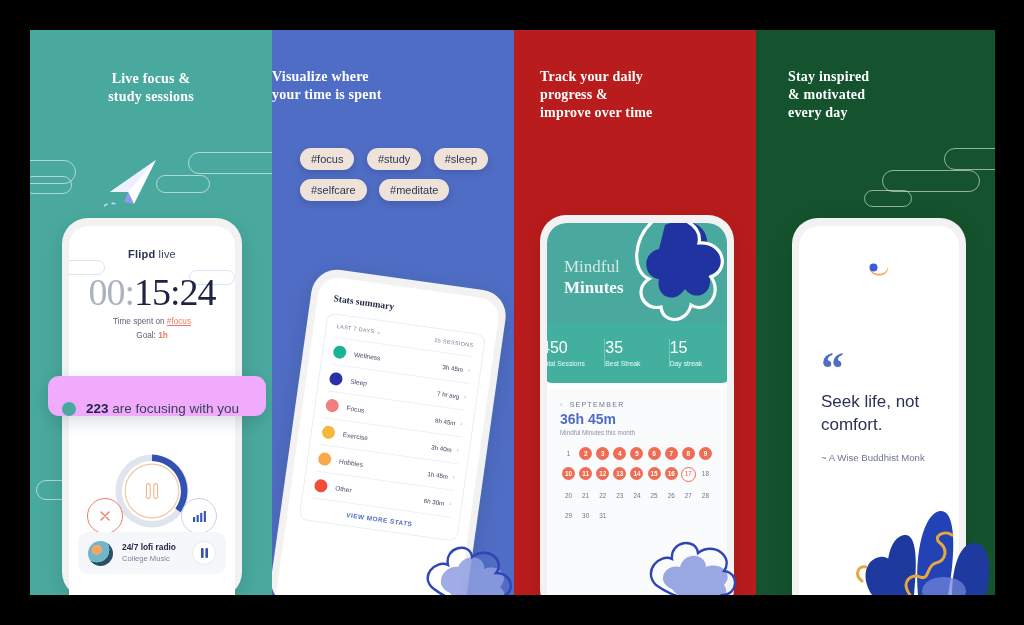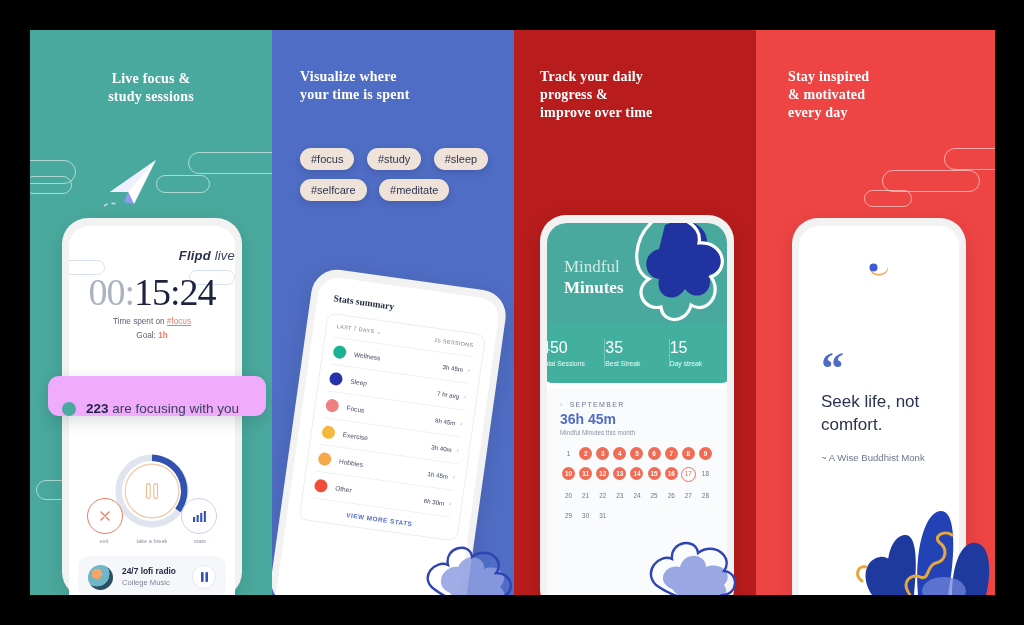--- a/index.html
+++ b/index.html
@@ -2,40 +2,40 @@
 <html><head>
 <meta charset="utf-8">
 <style>
   html,body{margin:0;padding:0;background:#000;}
   body{width:1024px;height:625px;overflow:hidden;font-family:"Liberation Sans",sans-serif;}
   .stage{position:absolute;left:30px;top:30px;width:965px;height:565px;overflow:hidden;background:#fff;}
   .panel{position:absolute;top:0;bottom:0;overflow:hidden;}
   #p1{left:0;width:242px;background:#4aa99e;}
   #p2{left:242px;width:242px;background:#4f6dc4;}
   #p3{left:484px;width:242px;background:#b91c1c;}
-  #p4{left:726px;width:239px;background:#ef4444;}
+  #p4{left:726px;width:239px;background:#14532d;}
 
   .headline{position:absolute;left:0;right:0;color:#fff;font-family:Liberation Serif, serif;
             font-weight:700;font-size:14px;line-height:1.3;text-align:center;letter-spacing:.2px;}
   #h1{top:40px;}
-  #h2{top:38px;text-align:left;padding-left:28px;}
+  #h2{top:38px;text-align:left;}
   #h3{top:38px;text-align:left;padding-left:26px;}
   #h4{top:38px;text-align:left;padding-left:32px;}
 
   
   .cloud{position:absolute;border:1.4px solid rgba(255,255,255,.55);border-radius:40px;}
   .cloud.lt{border-color:#d7e2f5;}
 
   
   .phone{position:absolute;background:#f2f2f2;border-radius:26px;box-shadow:0 6px 22px rgba(0,0,0,.12);}
   .screen{position:absolute;left:7px;right:7px;top:8px;bottom:0;background:#fff;border-radius:20px 20px 0 0;overflow:hidden;}
 
   
   #phone1{left:32px;top:188px;width:180px;height:380px;}
-  .brand{position:absolute;top:22px;left:0;right:0;text-align:right;font-size:13px;color:#2b3252;font-weight:700;letter-spacing:.2px;font-style:italic;}
+  .brand{position:absolute;top:22px;left:0;right:0;text-align:center;font-size:11px;color:#2b3252;font-weight:700;letter-spacing:.2px;}
   .brand .lt{font-weight:400;color:#3b4366;}
   .timer{position:absolute;top:44px;left:0;right:0;text-align:center;font-family:"Liberation Serif",serif;
          font-size:38px;letter-spacing:-1px;color:#1d2340;}
   .timer .dim{color:#adb2c2;}
   .tsub{position:absolute;top:91px;left:0;right:0;text-align:center;font-size:8.2px;color:#5a6175;}
   .tsub a{color:#ef7a63;text-decoration:underline;}
   .goal{position:absolute;top:105px;left:0;right:0;text-align:center;font-size:8.2px;color:#5a6175;}
   .goal b{color:#ef7a63;font-weight:600;}
 
   .focusbanner{position:absolute;left:18px;top:346px;width:218px;height:40px;background:#f0abfc;border-radius:11px;
@@ -45,21 +45,21 @@
   .focusbanner b{color:#1d2340;font-weight:700;}
 
   .ring{position:absolute;left:50%;top:228px;transform:translateX(-50%);width:74px;height:74px;}
   .ctrl{position:absolute;width:34px;height:34px;border-radius:50%;border:1.4px solid;background:#fff;
         display:flex;align-items:center;justify-content:center;}
   #exitbtn{left:18px;top:272px;border-color:#ef7a63;color:#ef7a63;font-size:15px;}
   #statsbtn{right:18px;top:272px;border-color:#c9d3ee;}
   .clabel{position:absolute;font-size:5.6px;color:#8b92a6;text-align:center;width:46px;}
   #l1{left:12px;top:312px;} #l2{left:50%;margin-left:-23px;top:312px;} #l3{right:12px;top:312px;}
 
-  .musiccard{position:absolute;left:9px;right:9px;bottom:0;height:42px;background:#f6f7fb;border-radius:10px;
+  .musiccard{position:absolute;left:9px;right:9px;bottom:24px;height:42px;background:#f6f7fb;border-radius:10px;
              display:flex;align-items:center;padding:0 10px;box-sizing:border-box;}
   .albumart{width:25px;height:25px;border-radius:50%;flex:0 0 auto;margin-right:9px;
             background:radial-gradient(circle at 35% 35%,#f3a66a 0 22%,#6fb6c9 23% 55%,#2c4f63 56% 100%);}
   .mtitle{font-size:8.4px;color:#222a45;font-weight:700;line-height:1.35;}
   .martist{font-size:7.6px;color:#7d8499;line-height:1.35;}
   .playbtn{margin-left:auto;width:22px;height:22px;border-radius:50%;background:#fff;border:1px solid #e3e8f3;
            display:flex;align-items:center;justify-content:center;}
 
   
   .chips{position:absolute;top:118px;left:28px;right:14px;}

